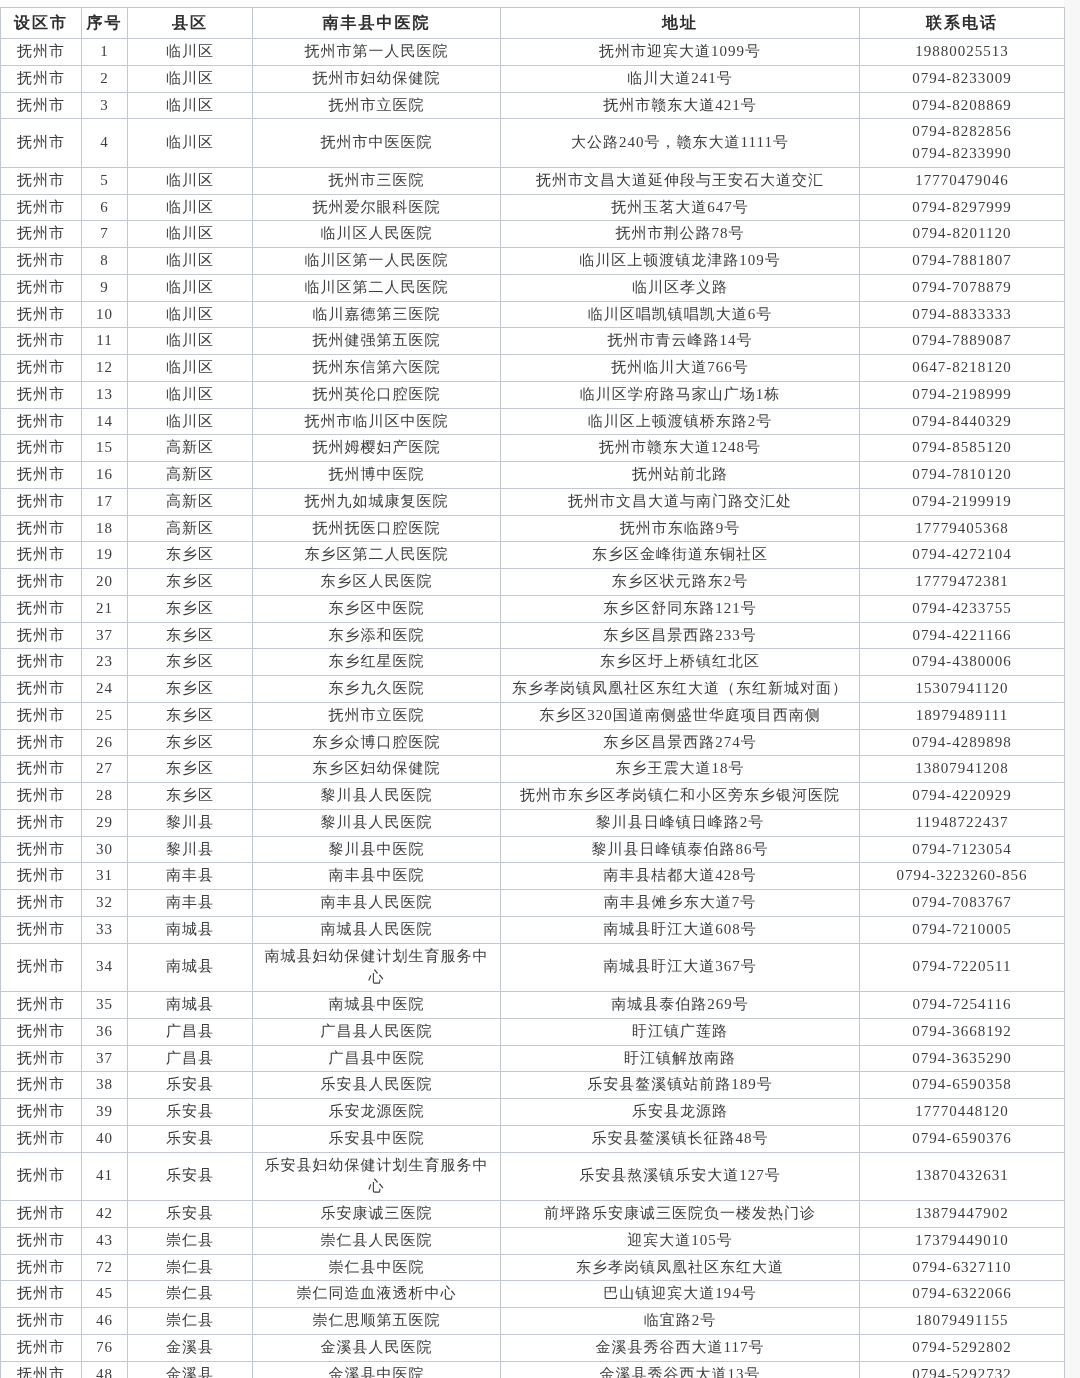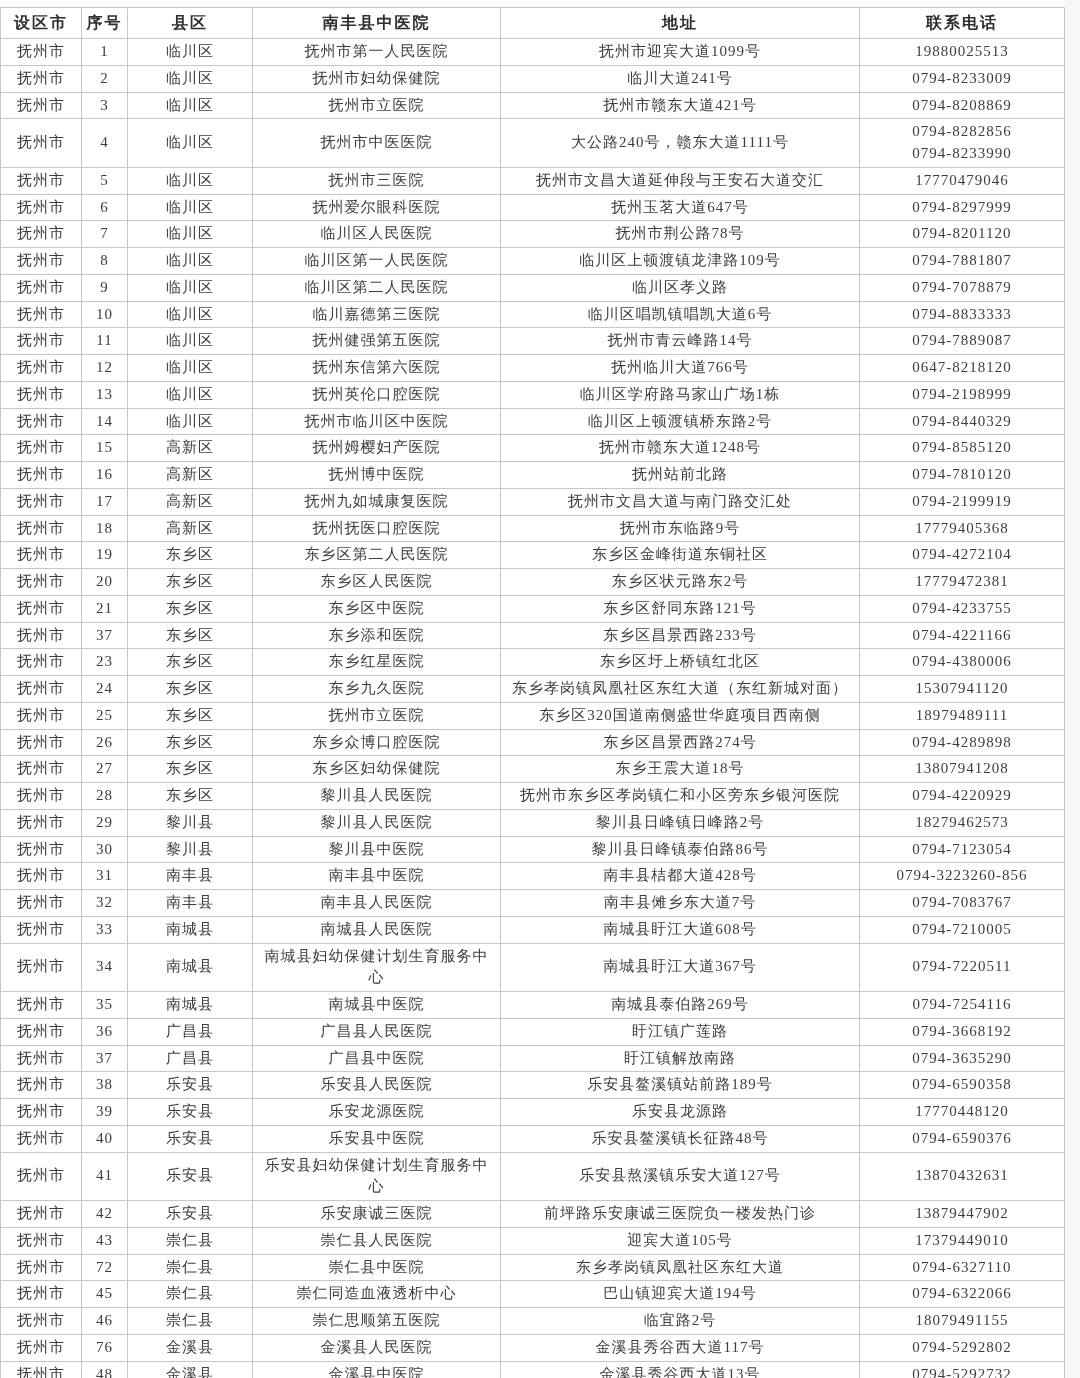--- a/index.html
+++ b/index.html
@@ -312,21 +312,21 @@
           <td class="cell-name">黎川县人民医院</td>
           <td class="cell-addr">抚州市东乡区孝岗镇仁和小区旁东乡银河医院</td>
           <td class="cell-phone">0794-4220929</td>
         </tr>
         <tr>
           <td class="cell-city">抚州市</td>
           <td class="cell-idx">29</td>
           <td class="cell-county">黎川县</td>
           <td class="cell-name">黎川县人民医院</td>
           <td class="cell-addr">黎川县日峰镇日峰路2号</td>
-          <td class="cell-phone">18279462573</td>
+          <td class="cell-phone">11948722437</td>
         </tr>
         <tr>
           <td class="cell-city">抚州市</td>
           <td class="cell-idx">30</td>
           <td class="cell-county">黎川县</td>
           <td class="cell-name">黎川县中医院</td>
           <td class="cell-addr">黎川县日峰镇泰伯路86号</td>
           <td class="cell-phone">0794-7123054</td>
         </tr>
         <tr>

